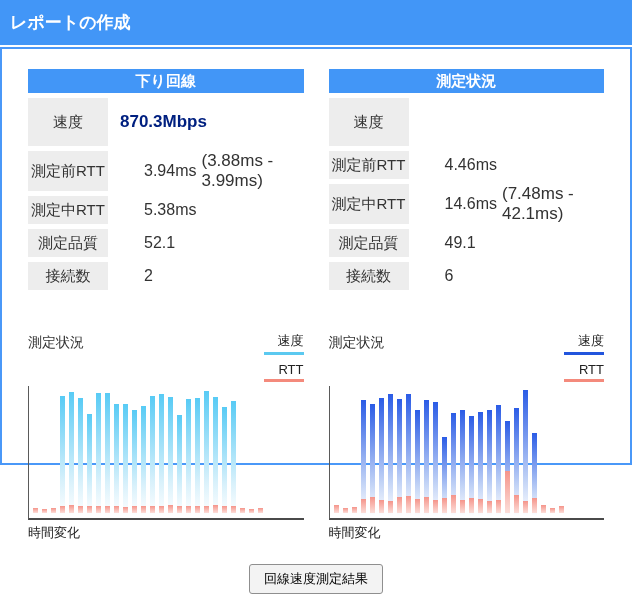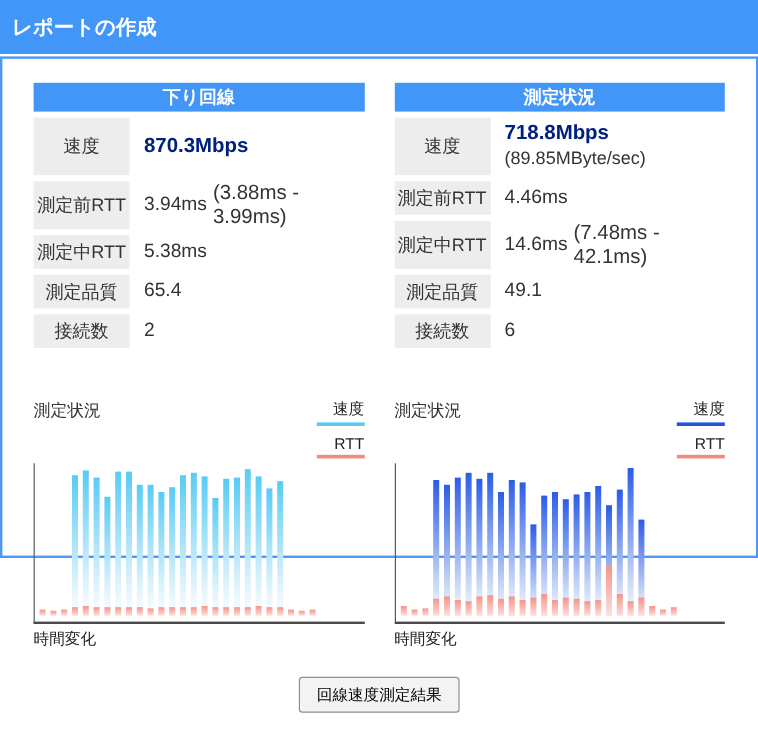--- a/index.html
+++ b/index.html
@@ -14,21 +14,21 @@
     display:flex;align-items:center;justify-content:center;}
   .rows{margin-top:5px;display:flex;flex-direction:column;gap:5px;}
   .trow{display:flex;min-height:28px;}
   .trow.speed{min-height:48px;}
   .tlabel{width:80px;flex-shrink:0;background:#ededed;color:#333;font-size:15px;
     display:flex;align-items:center;justify-content:center;}
   .tval{padding-left:12px;display:flex;align-items:center;color:#333;}
   .trow.speed .tval{flex-direction:column;align-items:flex-start;justify-content:center;}
   .vmain{font-size:17px;font-weight:bold;color:#002080;line-height:1.35;}
   .vsub{font-size:15px;color:#333;line-height:1.35;}
-  .vm{font-size:16px;}
+  .vm{font-size:16px;margin-left:24px;}
   .vs{font-size:17px;margin-left:5px;}
   .chart-head{margin-top:42px;display:flex;justify-content:space-between;align-items:flex-start;height:54px;}
   .chart-title{font-size:14px;color:#333;margin-top:2px;}
   .legend{display:flex;flex-direction:column;align-items:flex-end;gap:7px;}
   .leg-item{display:flex;flex-direction:column;align-items:flex-end;font-size:13px;color:#222;}
   .leg-bar{width:40px;height:3px;margin-top:2px;}
   .plot{height:132px;border-left:1px solid #5a5a5a;border-bottom:2px solid #4a4a4a;
     display:flex;align-items:flex-end;gap:4px;padding-left:4px;box-sizing:content-box;}
   .slot{width:5px;flex-shrink:0;position:relative;height:100%;}
   .bar-speed{position:absolute;bottom:2px;left:0;width:100%;}
@@ -65,21 +65,21 @@
             </div>
             <div class="trow">
               <div class="tlabel">測定中RTT</div>
               <div class="tval">
                 <span class="vm">5.38ms</span>
               </div>
             </div>
             <div class="trow">
               <div class="tlabel">測定品質</div>
               <div class="tval">
-                <span class="vm">65.4</span>
+                <span class="vm">52.1</span>
               </div>
             </div>
             <div class="trow">
               <div class="tlabel">接続数</div>
               <div class="tval">
                 <span class="vm">2</span>
               </div>
             </div>
           </div>
           <div class="chart-head">
@@ -195,24 +195,20 @@
               <div class="bar-rtt" style="height: 5px; background: linear-gradient(rgb(245, 148, 138), rgb(252, 222, 217));"></div>
             </div>
           </div>
           <div class="xlabel">時間変化</div>
         </div>
         <div class="panel">
           <div class="thead">測定状況</div>
           <div class="rows">
             <div class="trow speed">
               <div class="tlabel">速度</div>
-              <div class="tval">
-                <div class="vmain">718.8Mbps</div>
-                <div class="vsub">(89.85MByte/sec)</div>
-              </div>
             </div>
             <div class="trow">
               <div class="tlabel">測定前RTT</div>
               <div class="tval">
                 <span class="vm">4.46ms</span>
               </div>
             </div>
             <div class="trow">
               <div class="tlabel">測定中RTT</div>
               <div class="tval">

